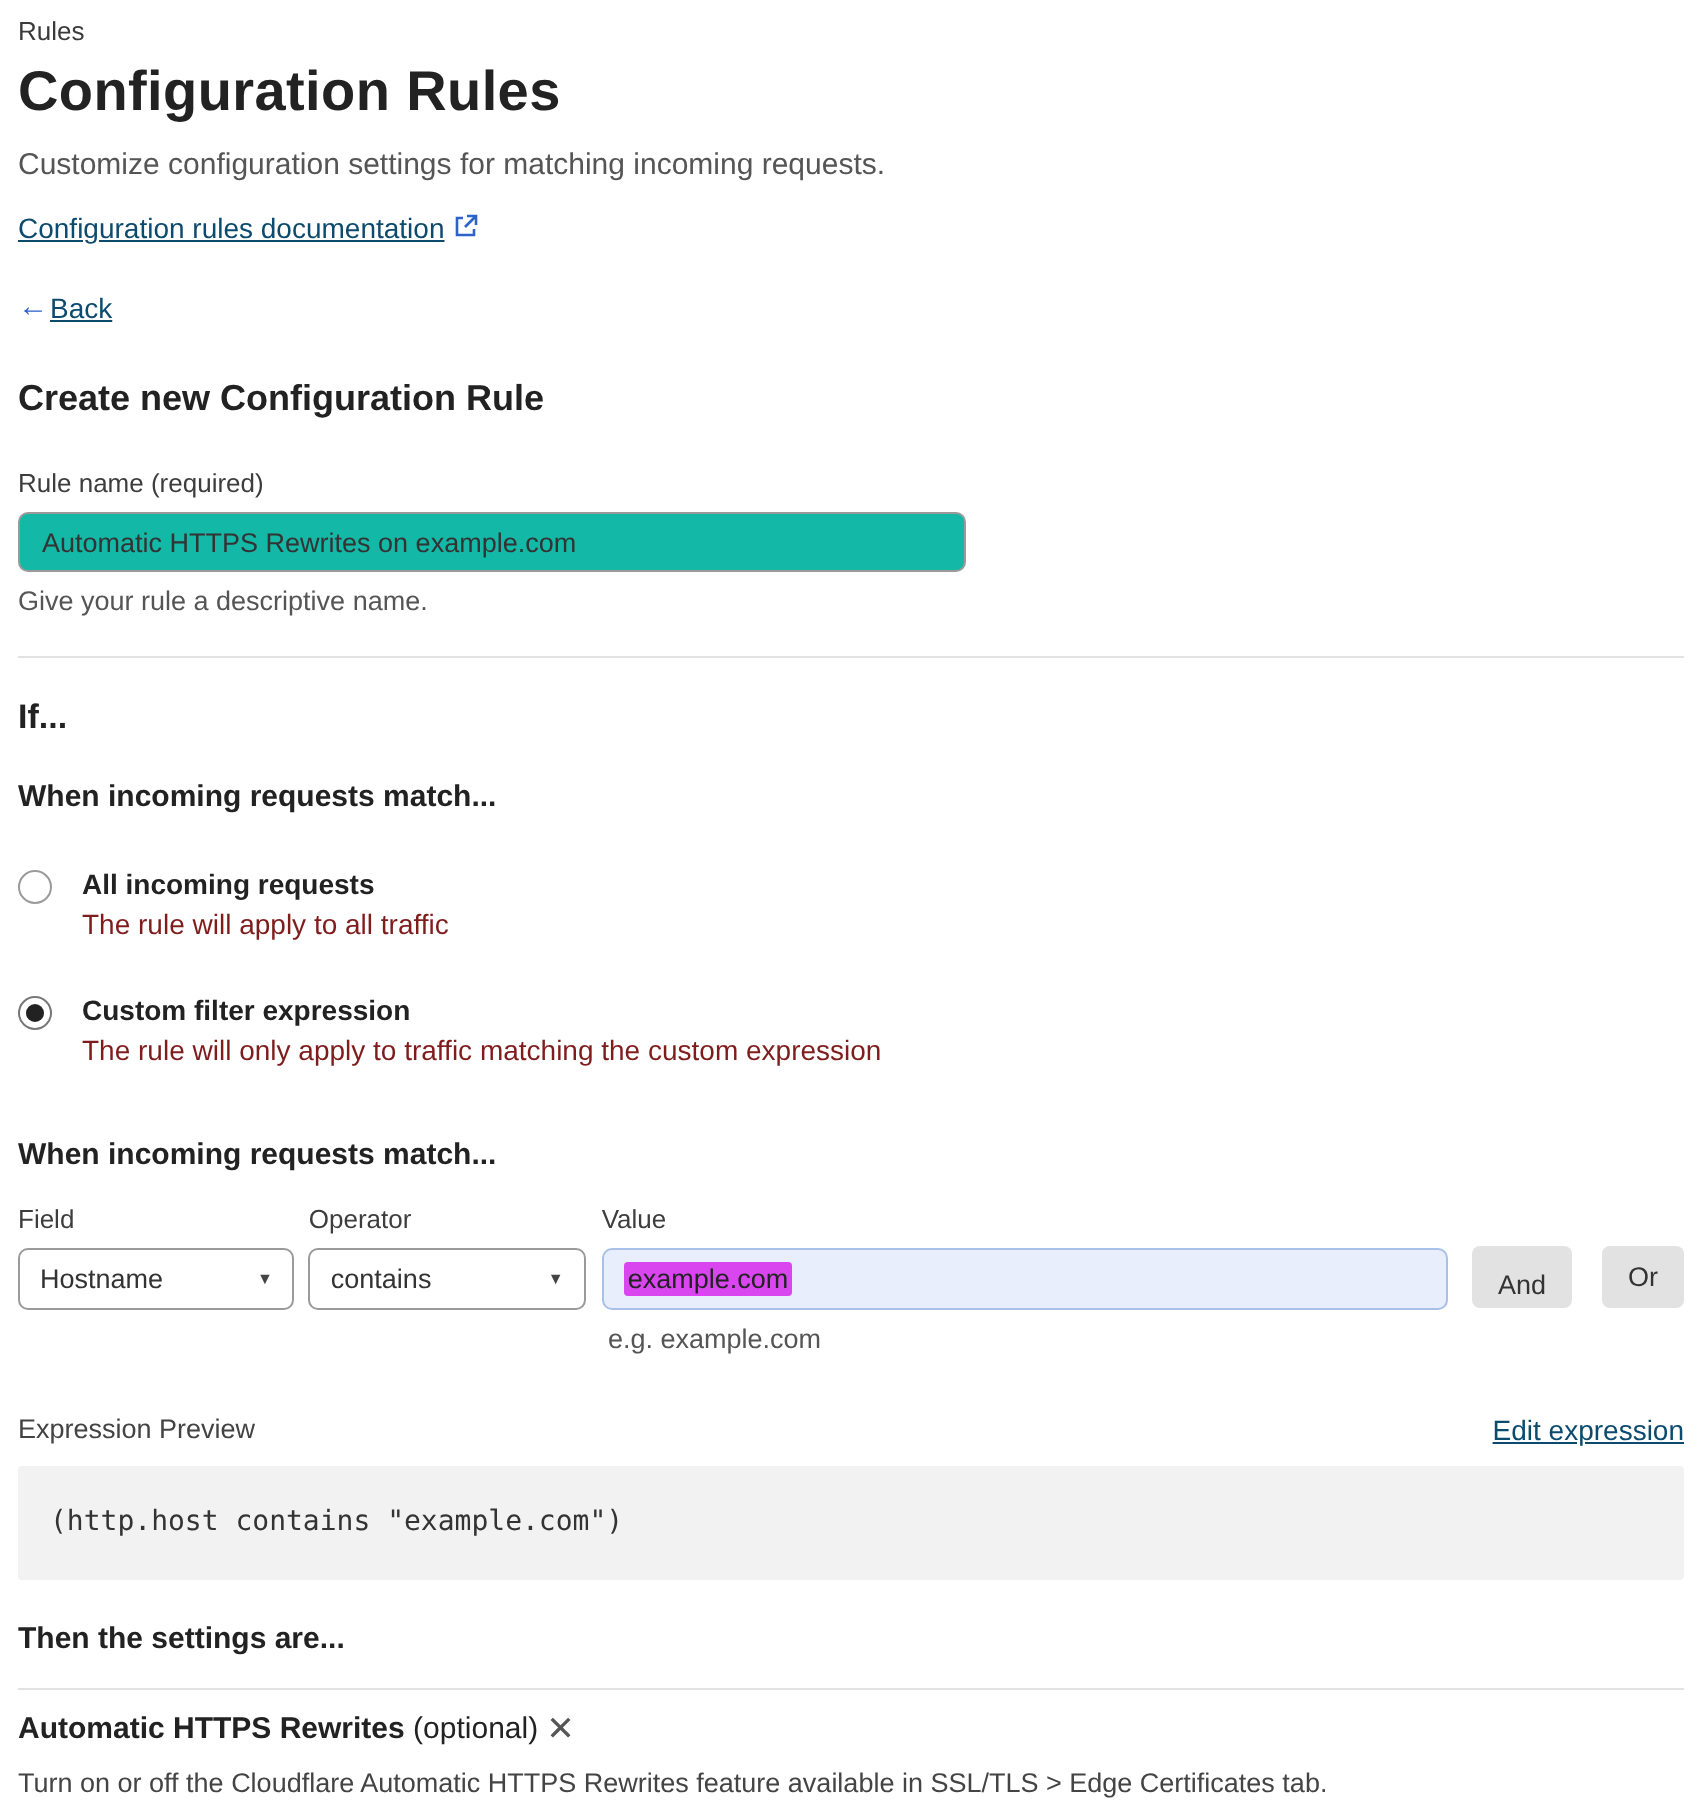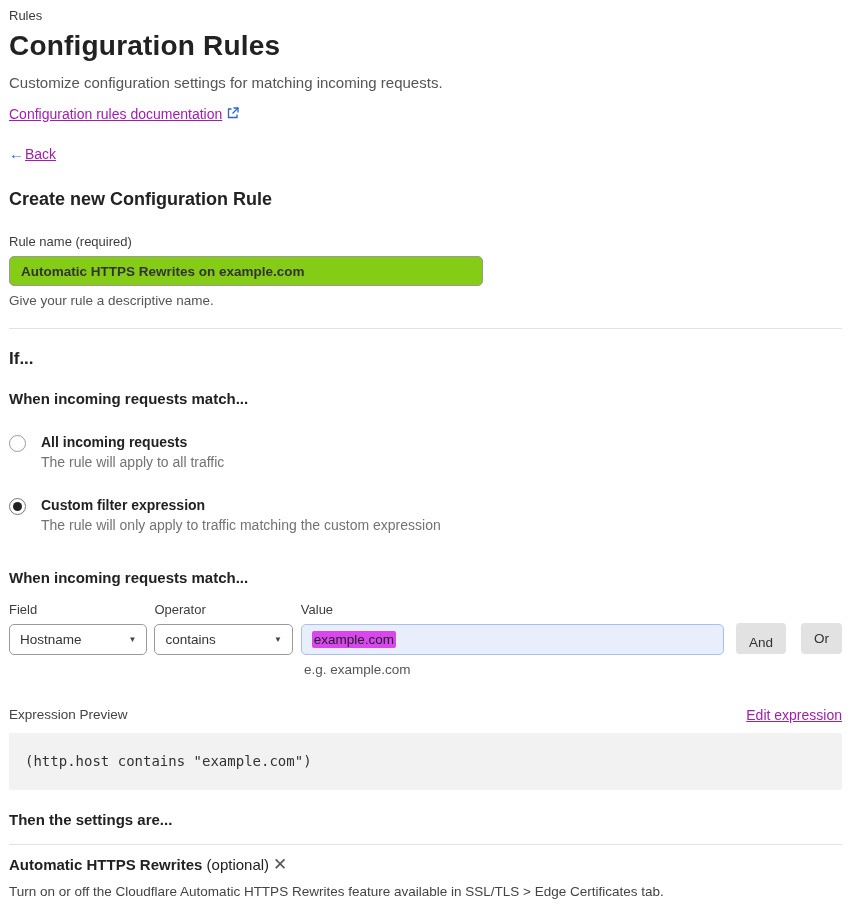--- a/index.html
+++ b/index.html
@@ -4,53 +4,53 @@
 <style>
   * { box-sizing: border-box; margin: 0; padding: 0; }
   html, body { background: #ffffff; }
   body {
     width: 852px; height: 906px;
     font-family: "Liberation Sans", "DejaVu Sans", sans-serif;
     color: #222;
     padding: 8px 10px 0 9px;
     overflow: hidden;
   }
-  a { color: #a21caf; text-decoration: underline; cursor: pointer; }
+  a { color: #0c4a6e; text-decoration: underline; cursor: pointer; }
   .breadcrumb { font-size: 13px; color: #3a3a3a; margin-bottom: 7px; }
   h1 { font-size: 28px; font-weight: 700; color: #222; margin-bottom: 12px; letter-spacing: 0.2px; }
   .subtitle { font-size: 15px; color: #555; margin-bottom: 15px; }
   .doc-link-row { font-size: 14px; margin-bottom: 23px; display: flex; align-items: center; gap: 5px; }
   .ext-icon { display: inline-block; vertical-align: -1px; }
   .back-row { font-size: 14px; margin-bottom: 27px; display: flex; align-items: center; }
   .back-arrow { color: #2c62c9; text-decoration: none; font-size: 15px; margin-right: 1px; }
   h2 { font-size: 18px; font-weight: 700; margin-bottom: 24px; }
   .field-label { font-size: 13px; color: #3d3d3d; margin-bottom: 7px; }
   .text-input {
     width: 474px; height: 30px;
     border: 1px solid #9a9a9a; border-radius: 5px;
     padding: 0 11px; font-size: 13.5px; color: #333;
     font-family: "Liberation Sans", sans-serif;
-    background: #84cc16; outline: none; font-weight: bold;
+    background: #14b8a6; outline: none;
   }
   .help-text { font-size: 13.5px; color: #555; margin-top: 7px; }
   .divider { border: none; border-top: 1px solid #e2e2e2; margin: 20px 0; }
   .if-heading { font-size: 17px; font-weight: 700; margin-bottom: 21px; }
   .match-heading { font-size: 15px; font-weight: 700; margin-bottom: 27px; }
   .radio-option { display: flex; align-items: flex-start; margin-bottom: 27px; cursor: pointer; }
   .radio-circle {
     width: 17px; height: 17px; border-radius: 50%;
     border: 1.5px solid #9a9a9a; background: #fff;
     margin: 1px 15px 0 0; flex: none;
     display: flex; align-items: center; justify-content: center;
   }
   .radio-circle.selected { border-color: #777; }
   .radio-circle .dot { width: 9px; height: 9px; border-radius: 50%; background: #222; display: none; }
   .radio-circle.selected .dot { display: block; }
   .radio-title { font-size: 14px; font-weight: 700; color: #222; }
-  .radio-desc { font-size: 14px; color: #737373; margin-top: 4px; text-align: center; }
+  .radio-desc { font-size: 14px; color: #7f1d1d; margin-top: 4px; text-align: center; }
   .builder-heading { font-size: 15px; font-weight: 700; margin: 36px 0 16px; }
   .builder-row { display: flex; align-items: flex-start; }
   .col-field { width: 140px; margin-right: 7px; }
   .col-operator { width: 140px; margin-right: 8px; }
   .col-value { width: 428px; }
   .select-box {
     height: 31px; border: 1px solid #9a9a9a; border-radius: 5px;
     background: #fff; display: flex; align-items: center;
     padding: 12px 10px; font-size: 13.5px; color: #333; cursor: pointer;
   }

